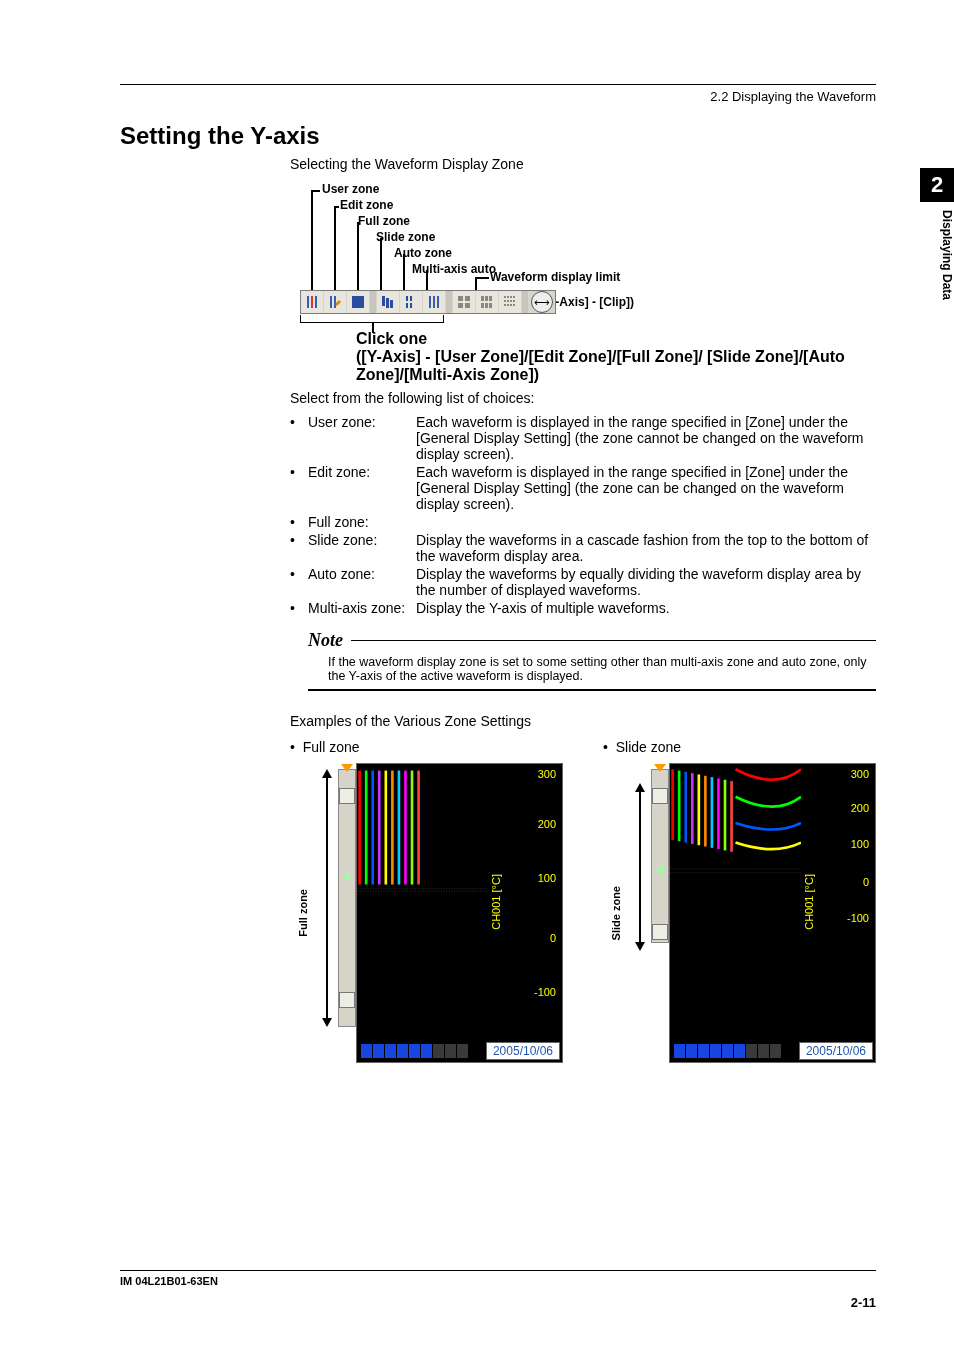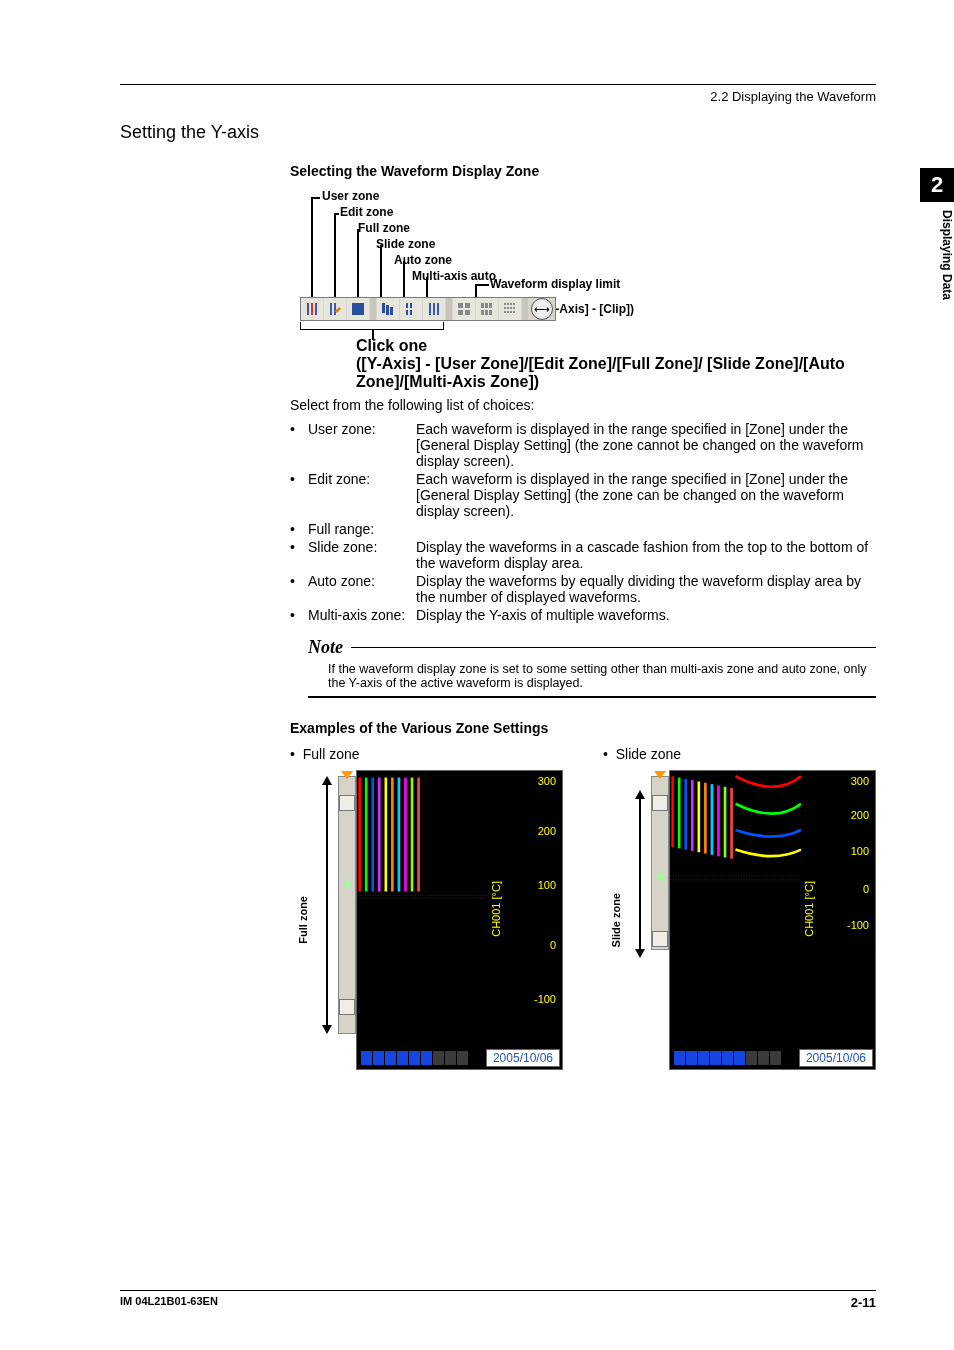--- a/index.html
+++ b/index.html
@@ -3,22 +3,22 @@
 <meta charset="utf-8">
 <style>
   * { box-sizing: border-box; }
   body { margin: 0; font-family: Arial, Helvetica, sans-serif; font-size: 14px; color: #000; background: #fff; width: 954px; }
   .page { position: relative; width: 954px; height: 1350px; padding: 84px 78px 0 120px; }
   .hr-top { border-top: 1px solid #000; margin-bottom: 4px; }
   .bc { text-align: right; font-weight: normal; font-size: 13px; margin-bottom: 18px; }
   .side-tab { position: absolute; right: 0; top: 168px; width: 46px; }
   .side-box { background: #000; color: #fff; width: 34px; height: 34px; font-size: 22px; font-weight: bold; display: flex; align-items: center; justify-content: center; margin-left: auto; }
   .side-text { writing-mode: vertical-rl; font-size: 12px; font-weight: bold; padding-top: 8px; margin-left: auto; width: 34px; text-align: center; }
-  h2.sec { font-size: 18px; font-weight: normal; margin: 0 0 20px 0; }
-  h3.sub { font-size: 14px; font-weight: bold; margin: 0 0 10px 0; }
+  h2.sec { font-size: 24px; font-weight: bold; margin: 0 0 6px 0; }
+  h3.sub { font-size: 14px; font-weight: normal; margin: 0 0 10px 0; }
   .indent1 { margin-left: 170px; }
   .diagram { position: relative; height: 190px; margin: 0 0 18px 10px; }
   .dlabel { position: absolute; font-size: 12px; font-weight: bold; white-space: nowrap; }
   .toolbar { position: absolute; top: 108px; left: 0; display: flex; gap: 1px; border: 1px solid #7a7a7a; background: #d7d5cc; }
   .tbtn { width: 22px; height: 22px; display: flex; align-items: center; justify-content: center; background: #e8e6dc; }
   .tbtn svg { width: 16px; height: 16px; }
   .oval { width: 22px; height: 22px; border: 1px solid #555; border-radius: 50%; display: flex; align-items: center; justify-content: center; font-size: 11px; background: #eee; }
   .brace { position: absolute; top: 133px; left: 0; width: 144px; height: 8px; border-bottom: 1.5px solid #000; border-left: 1.5px solid #000; border-right: 1.5px solid #000; }
   .brace-stem { position: absolute; top: 141px; left: 72px; width: 1.5px; height: 10px; background: #000; }
   .brace-txt { position: absolute; top: 145px; left: 56px; font-size: 16px; font-weight: bold; }
@@ -52,21 +52,21 @@
   .waveplot { flex: 1; position: relative; background: #000; border: 1px solid #666; overflow: hidden; }
   .axis-strip { position: absolute; top: 0; right: 0; bottom: 22px; width: 74px; background: #000; padding: 6px 2px 2px 6px; }
   .axis-label { color: #ff0; font-size: 11px; writing-mode: vertical-rl; transform: rotate(180deg); position: absolute; left: 2px; top: 40%; }
   .tick { color: #ff0; font-size: 11px; position: absolute; right: 6px; }
   .date-box { position: absolute; bottom: 2px; right: 2px; background: #fff; border: 1px solid #666; color: #25a; font-size: 12px; padding: 1px 6px; }
   .time-bar { position: absolute; left: 4px; bottom: 4px; display: flex; gap: 1px; }
   .time-seg { width: 11px; height: 14px; background: #1645e0; }
   .time-seg.dim { background: #3a3a3a; }
   .footer { position: absolute; bottom: 40px; left: 120px; right: 78px; display: flex; justify-content: space-between; border-top: 1px solid #000; padding-top: 4px; font-size: 11px; }
   .footer .fl { font-weight: bold; }
-  .footer .fr { font-weight: bold; font-size: 13px; }
+  .footer .fr { font-weight: bold; font-size: 13px; margin-top: 20px; }
   .wave-lines { position: absolute; inset: 0 74px 22px 0; }
 </style>
 </head>
 <body>
 
 <div class="page">
   <div class="hr-top"></div>
   <div class="bc">2.2  Displaying the Waveform</div>
 
   <div class="side-tab">
@@ -208,21 +208,21 @@
           <span class="bterm">User zone:</span>
           <span class="bdesc">Each waveform is displayed in the range specified in [Zone] under the [General Display Setting] (the zone cannot be changed on the waveform display screen).</span>
         </li>
       <li>
           <span class="bdot">•</span>
           <span class="bterm">Edit zone:</span>
           <span class="bdesc">Each waveform is displayed in the range specified in [Zone] under the [General Display Setting] (the zone can be changed on the waveform display screen).</span>
         </li>
       <li>
           <span class="bdot">•</span>
-          <span class="bterm">Full range:</span>
+          <span class="bterm">Full zone:</span>
         </li>
       <li>
           <span class="bdot">•</span>
           <span class="bterm">Slide zone:</span>
           <span class="bdesc">Display the waveforms in a cascade fashion from the top to the bottom of the waveform display area.</span>
         </li>
       <li>
           <span class="bdot">•</span>
           <span class="bterm">Auto zone:</span>
           <span class="bdesc">Display the waveforms by equally dividing the waveform display area by the number of displayed waveforms.</span>

